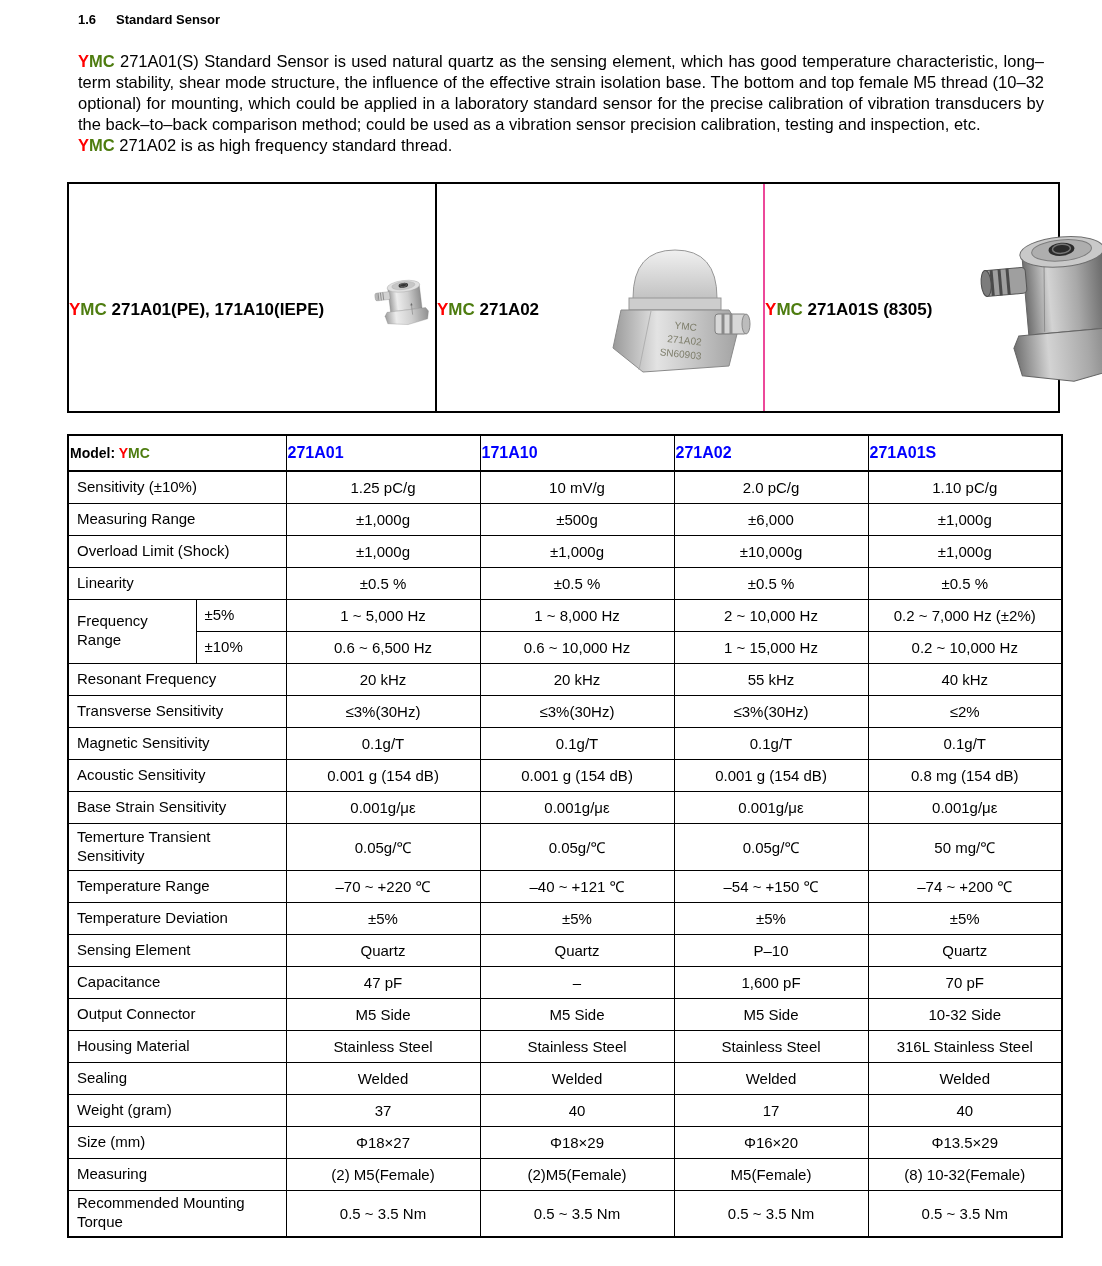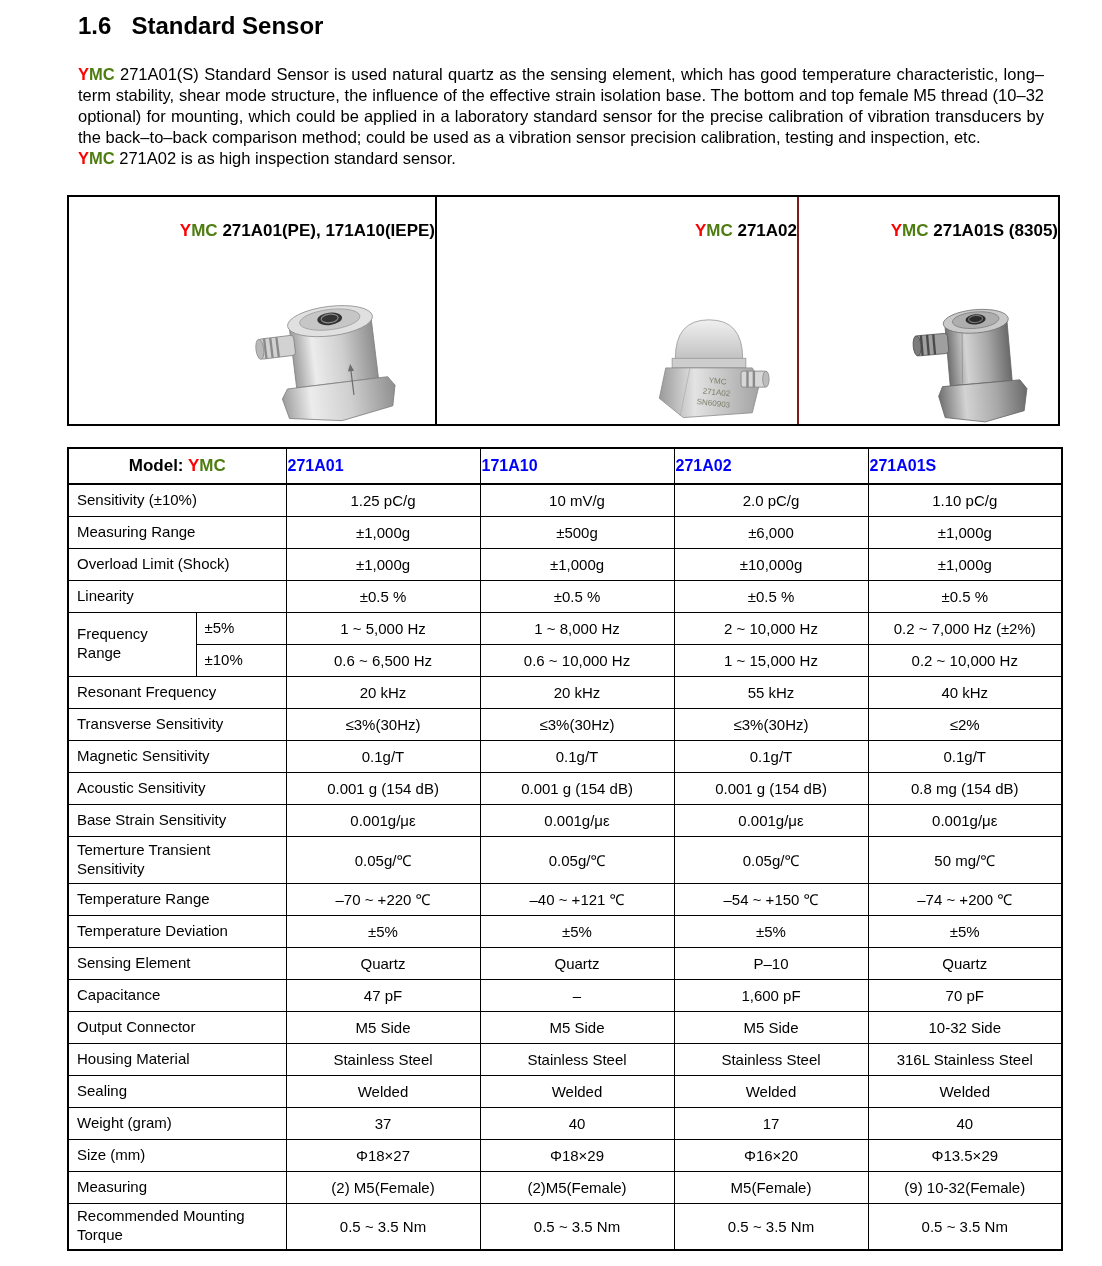--- a/index.html
+++ b/index.html
@@ -6,62 +6,62 @@
   body {
     width:1102px; height:1266px;
     background:#ffffff; color:#000000;
     font-family:"Liberation Sans", sans-serif;
     overflow:hidden;
   }
   .c-red  { color:#ff0000; font-weight:bold; }
   .c-blue { color:#4d7c0f; font-weight:bold; }
 
   
-  .heading { margin:12px 0 0 78px; font-size:24px; font-weight:bold; }
+  .heading { margin:12px 0 0 78px; font-size:13px; font-weight:bold; }
   .heading .hnum { margin-right:20px; }
 
   
   .intro  { margin:24px 0 0 78px; width:966px; font-size:16.5px; line-height:21px; text-align:justify; }
   .intro2 { margin:0 0 0 78px;  width:966px; font-size:16.5px; line-height:21px; }
 
   
   .gallery {
     box-sizing:border-box; margin:26px 0 0 67px;
     width:993px; height:231px; border:2px solid #000;
     display:flex;
   }
-  .gcell { display:flex; flex-direction:column; align-items:flex-end; box-sizing:border-box;gap:48px; }
+  .gcell { display:flex; align-items:center; box-sizing:border-box;gap:48px; }
   .gcell-1 { width:366px; }
-  .gcell-2 { width:364px; border-left:2px solid #000; border-right:2px solid #7f1d1d; }
+  .gcell-2 { width:364px; border-left:2px solid #000; border-right:2px solid #ec4899; }
   .gcell-3 { flex:1; }
   .glabel { margin-top:24px; font-size:17px; font-weight:bold; white-space:nowrap; }
 
   
   table.spec {
     margin:21px 0 0 67px; width:994px;
     border-collapse:collapse; border:2px solid #000;
     table-layout:fixed; font-size:15px;
   }
   table.spec td { border:1px solid #000; vertical-align:middle; overflow:hidden; }
   .h36 { height:36px; } .h32 { height:32px; } .h47 { height:47px; }
   td.lbl { text-align:left; padding:0 4px 2px 8px; line-height:19px; }
   td.val { text-align:center; padding:2px 2px; }
-  td.mcell { text-align:center; font-size:17px; font-weight:bold; }
+  td.mcell { font-size:14px; font-weight:bold; }
   td.mnum  { text-align:left; font-size:16px; font-weight:bold; color:#0000ff; }
   tr.rhead td { border-bottom:2px solid #000; }
 </style>
 </head>
 <body>
 
 <main>
 
   <h1 class="heading"><span class="hnum">1.6</span><span>Standard Sensor</span></h1>
 
   <div class="intro"><span class="c-red">Y</span><span class="c-blue">MC</span><span> 271A01(S) Standard Sensor is used natural quartz as the sensing element, which has good temperature characteristic, long–term stability, shear mode structure, the influence of the effective strain isolation base. The bottom and top female M5 thread (10–32 optional) for mounting, which could be applied in a laboratory standard sensor for the precise calibration of vibration transducers by the back–to–back comparison method; could be used as a vibration sensor precision calibration, testing and inspection, etc.</span></div>
-  <div class="intro2"><span class="c-red">Y</span><span class="c-blue">MC</span><span> 271A02 is as high inspection standard sensor.</span></div>
+  <div class="intro2"><span class="c-red">Y</span><span class="c-blue">MC</span><span> 271A02 is as high frequency standard thread.</span></div>
 
   <div class="gallery">
 
     <div class="gcell gcell-1">
       <div class="glabel"><span class="c-red">Y</span><span class="c-blue">MC</span><span> 271A01(PE), 171A10(IEPE)</span></div>
       <svg width="210" height="166" viewBox="0 0 210 166" style="margin-top:6px">
         <defs>
           <linearGradient id="gA" x1="0" y1="0" x2="1" y2="0">
             <stop offset="0" stop-color="#9c9c9c"></stop>
               <stop offset="0.25" stop-color="#ececec"></stop>
@@ -312,21 +312,21 @@
         <td class="val">Φ18×27</td>
         <td class="val">Φ18×29</td>
         <td class="val">Φ16×20</td>
         <td class="val">Φ13.5×29</td>
       </tr>
       <tr class="h32">
         <td class="lbl" colspan="2">Measuring</td>
         <td class="val">(2) M5(Female)</td>
         <td class="val">(2)M5(Female)</td>
         <td class="val">M5(Female)</td>
-        <td class="val">(9) 10-32(Female)</td>
+        <td class="val">(8) 10-32(Female)</td>
       </tr>
       <tr class="h47">
         <td class="lbl" colspan="2">Recommended Mounting Torque</td>
         <td class="val">0.5 ~ 3.5 Nm</td>
         <td class="val">0.5 ~ 3.5 Nm</td>
         <td class="val">0.5 ~ 3.5 Nm</td>
         <td class="val">0.5 ~ 3.5 Nm</td>
       </tr>
     </tbody>
   </table>

